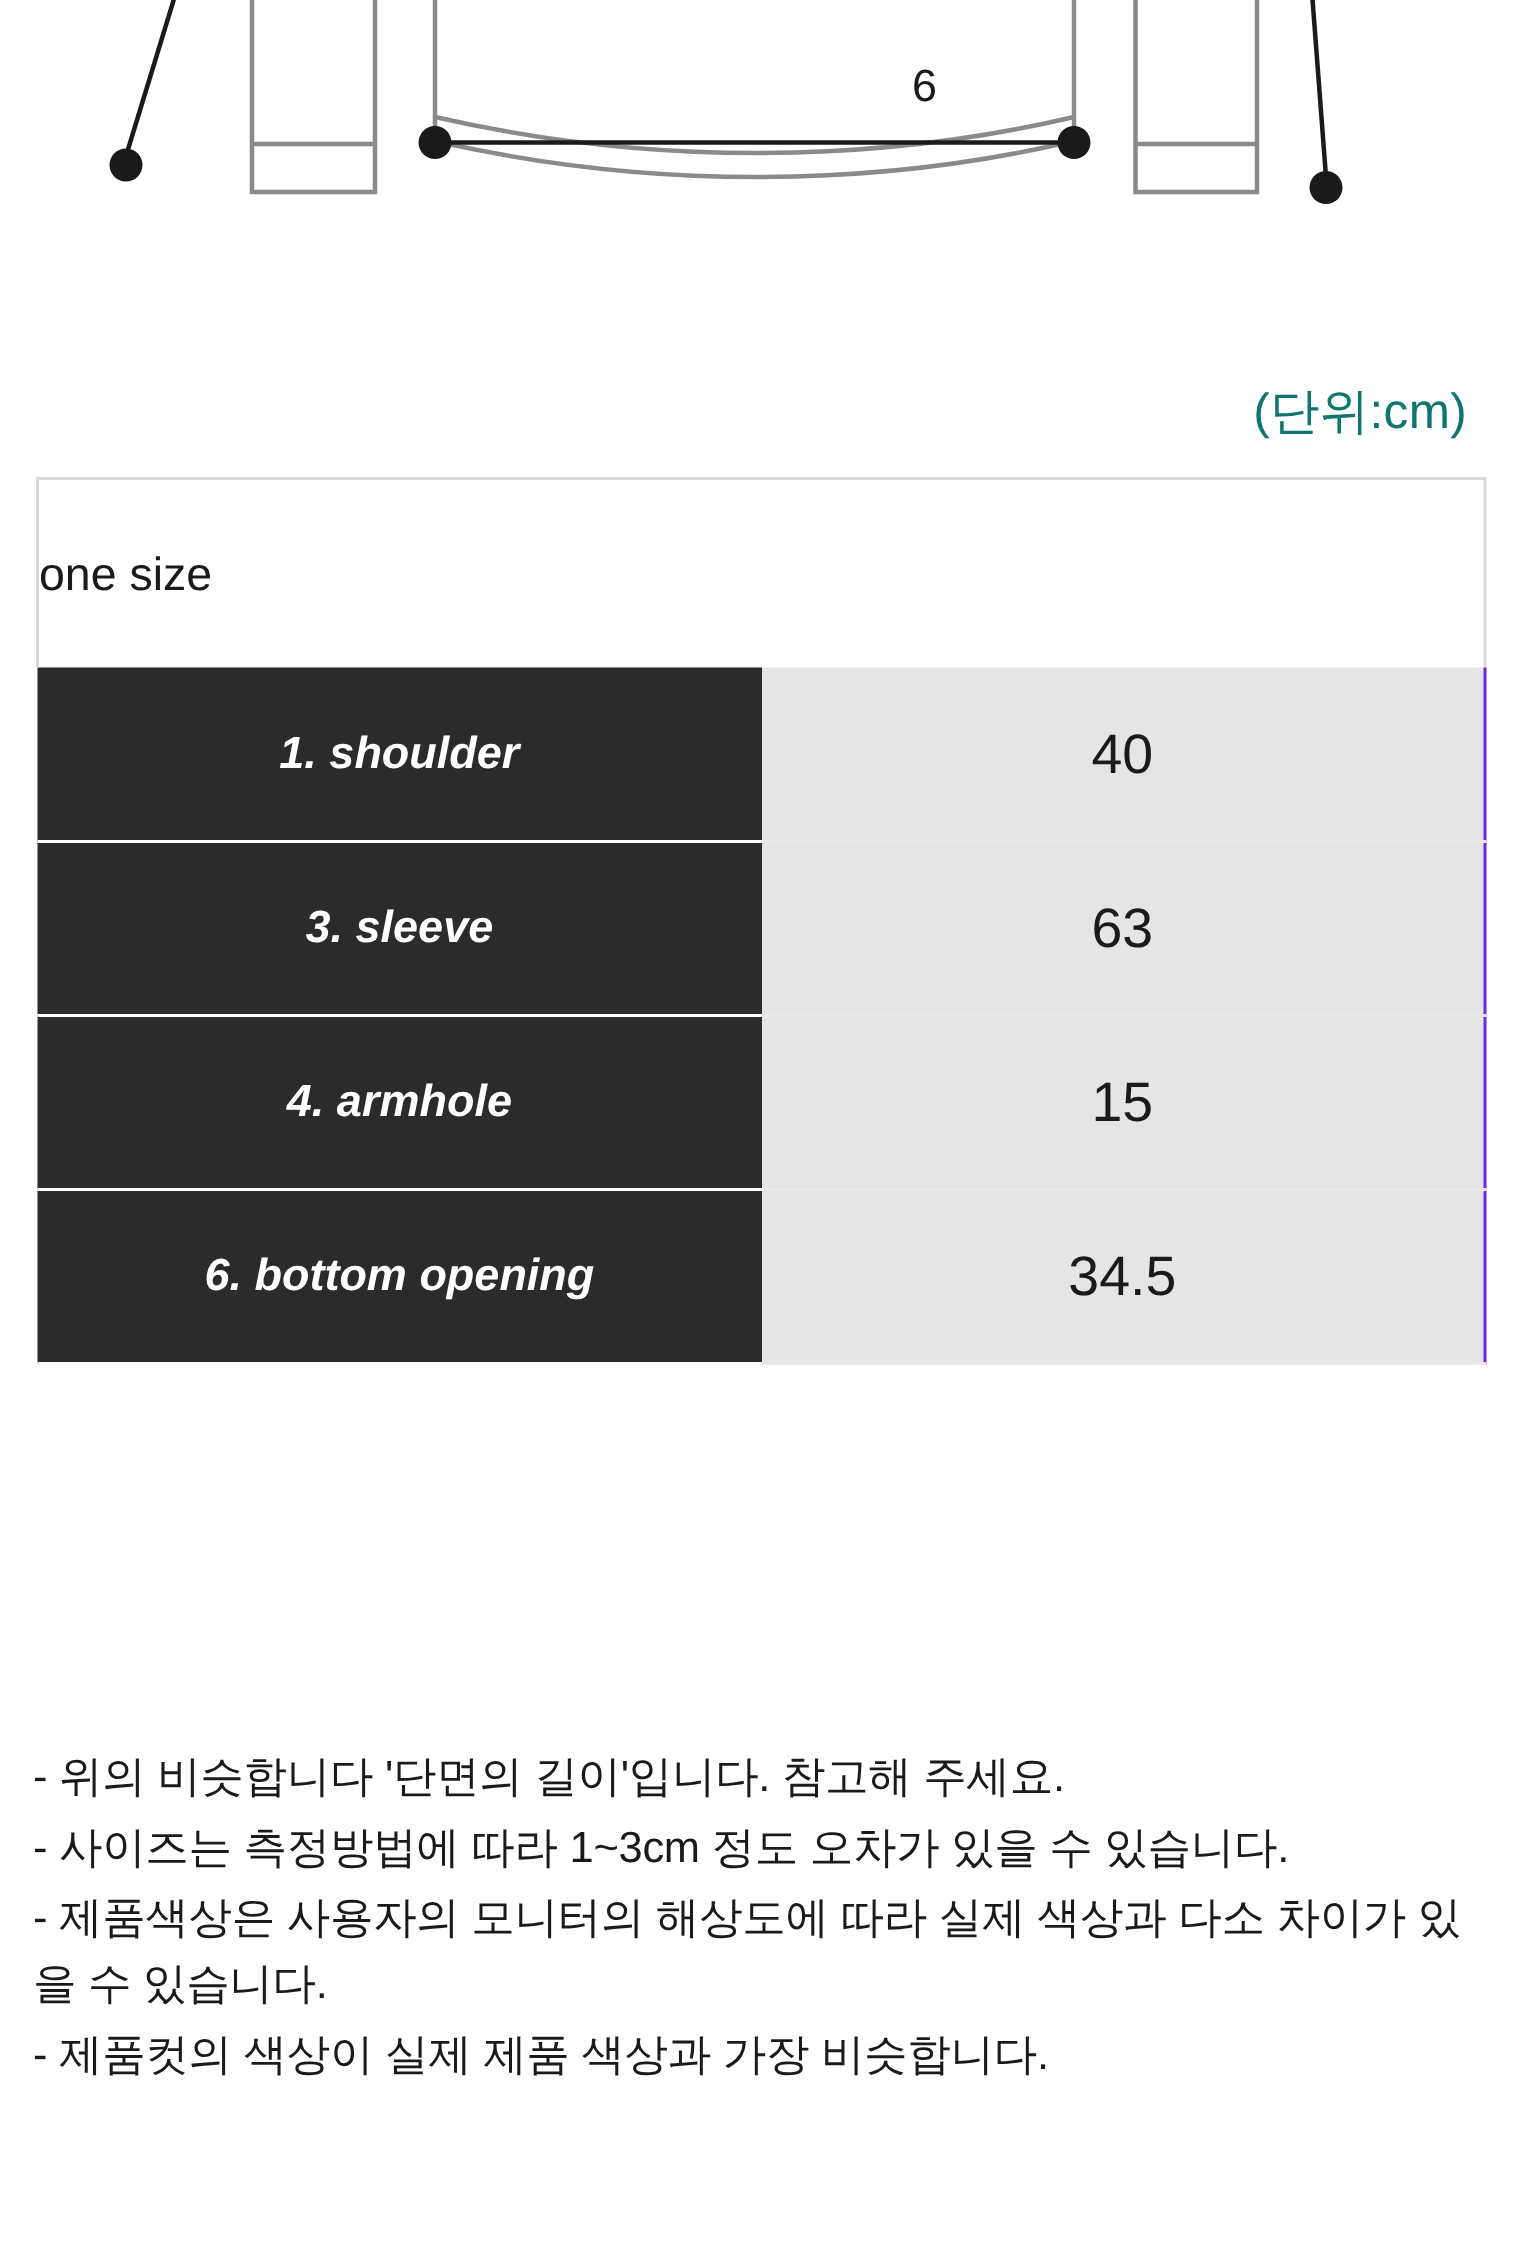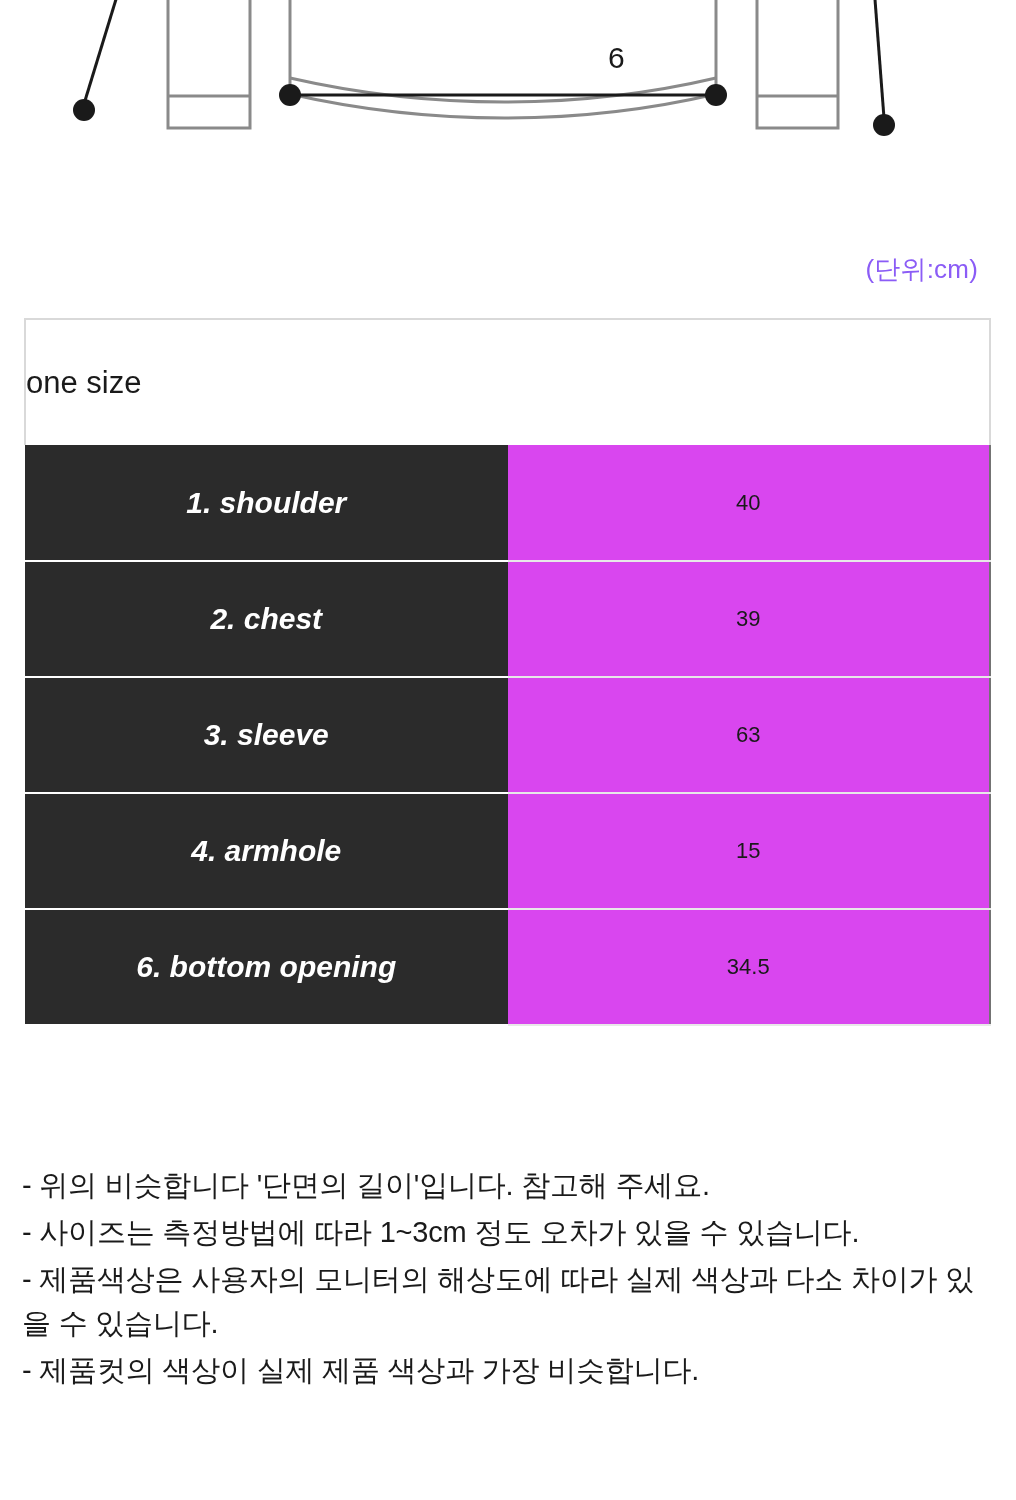--- a/index.html
+++ b/index.html
@@ -30,22 +30,22 @@
     font-size: 30px;
     color: #1a1a1a;
     font-family: "Liberation Sans", sans-serif;
   }
 
   
   .unit-note {
     position: absolute;
     right: 38px;
     top: 252px;
-    font-size: 26px;
-    color: #8b5cf6;
+    font-size: 33px;
+    color: #0f766e;
     letter-spacing: 0.2px;
   }
 
   
   .size-table {
     position: absolute;
     left: 24px;
     top: 318px;
     width: 967px;
     border-collapse: collapse;
@@ -71,26 +71,26 @@
     background: #2b2b2b;
     color: #ffffff;
     text-align: center;
     font-size: 30px;
     font-weight: bold;
     width: 482px;
     border-bottom: 2px solid #ffffff;
     font-style: italic;
   }
   .val-cell {
-    background: #d946ef;
+    background: #e5e5e5;
     color: #1a1a1a;
     text-align: center;
-    font-size: 22px;
+    font-size: 37px;
     border-bottom: 2px solid #e8e8e8;
-    border-right: 2px solid #737373;
+    border-right: 2px solid #6d28d9;
   }
   .size-table tr:last-child .val-cell { border-bottom: 2px solid #e8e8e8; }
 
   
   .notes {
     position: absolute;
     left: 22px;
     top: 1163px;
     width: 975px;
   }
@@ -146,24 +146,20 @@
 <table class="size-table">
   <tbody>
     <tr class="hdr-row">
       <td class="hdr-cell" colspan="2">one size</td>
     </tr>
     <tr>
       <td class="lbl-cell">1. shoulder</td>
       <td class="val-cell">40</td>
     </tr>
     <tr>
-      <td class="lbl-cell">2. chest</td>
-      <td class="val-cell">39</td>
-    </tr>
-    <tr>
       <td class="lbl-cell">3. sleeve</td>
       <td class="val-cell">63</td>
     </tr>
     <tr>
       <td class="lbl-cell">4. armhole</td>
       <td class="val-cell">15</td>
     </tr>
     <tr>
       <td class="lbl-cell">6. bottom opening</td>
       <td class="val-cell">34.5</td>

